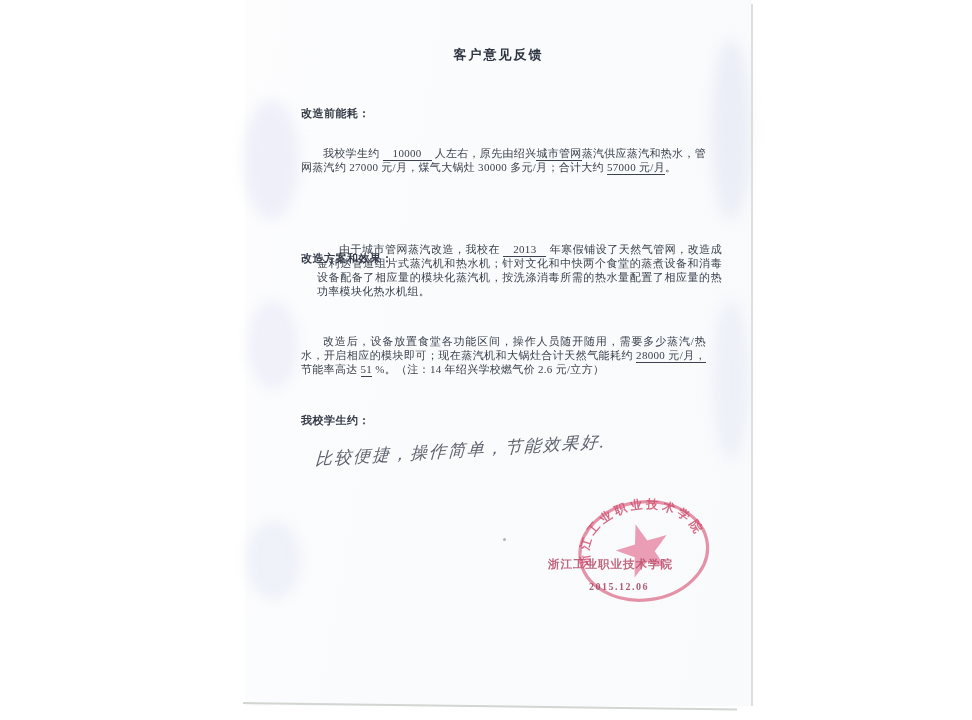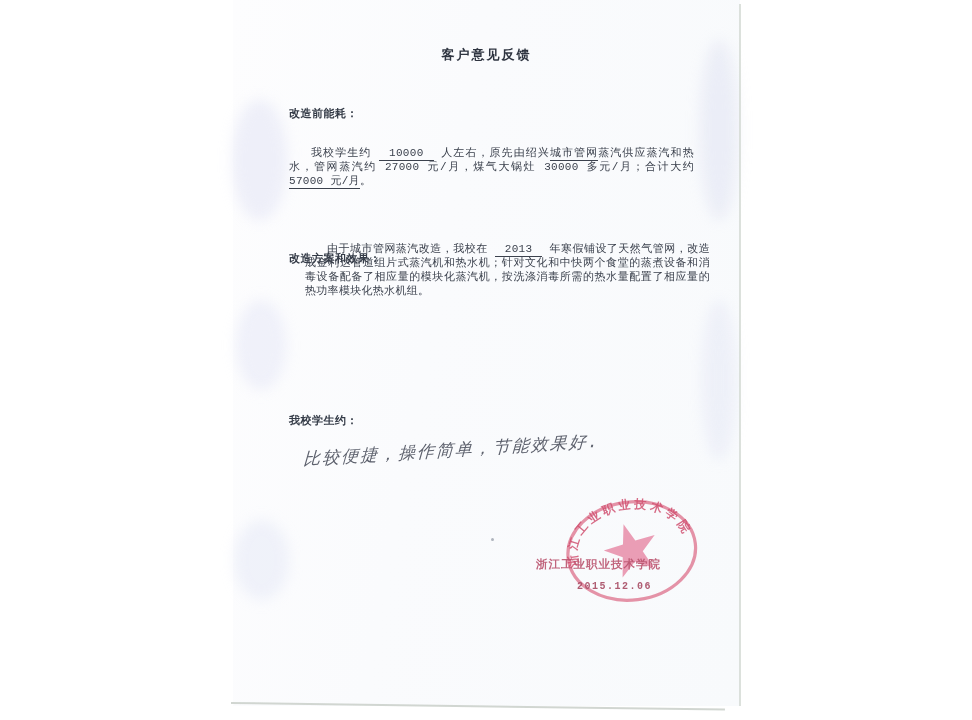--- a/index.html
+++ b/index.html
@@ -2,21 +2,21 @@
 <html><head>
 <meta charset="utf-8">
 <style>
   html,body{margin:0;padding:0;}
   body{
     width:972px;height:720px;
     background:#ffffff;
     font-family:"Liberation Serif","DejaVu Serif",serif;
     position:relative;overflow:hidden;
   }
-  .page{position:absolute;left:0;top:0;width:844px;height:720px;font-family:Liberation Mono, monospace;}
+  .page{position:absolute;left:12px;top:0;width:844px;height:720px;}
   
   .paper{
     position:absolute;left:233px;top:0;width:507px;height:706px;
     background:linear-gradient(100deg,#fdfdfe 0%,#fafbfd 40%,#f8fafc 100%);
   }
   .paper-right-edge{
     position:absolute;left:739px;top:4px;width:2px;height:702px;
     background:#d3d9d3;opacity:.8;
   }
   .paper-bottom-edge{
@@ -84,20 +84,21 @@
   <div class="paper-bottom-edge"></div>
   <div class="speck"></div>
 
   <div class="doc-title">客户意见反馈</div>
 
   <div class="heading h1">改造前能耗：</div>
   <p class="para p1"><span class="">我校学生约 </span><span class="u pad">10000</span><span class=""> 人左右，原先由绍兴</span><span class="u">城市管网</span><span class="">蒸汽供应蒸汽和热水，管网蒸汽约 27000 元/月，煤气大锅灶 30000 多元/月；合计大约 </span><span class="u">57000 元/月</span><span class="">。</span></p>
 
   <div class="heading h2">改造方案和效果：</div>
   <p class="para p2"><span class="">由于城市管网蒸汽改造，我校在 </span><span class="u pad">2013</span><span class=""> 年寒假铺设了天然气管网，改造成金利达管道组片式蒸汽机和热水机；针对文化和中快两个食堂的蒸煮设备和消毒设备配备了相应量的模块化蒸汽机，按洗涤消毒所需的热水量配置了相应量的热功率模块化热水机组。</span></p>
+  <p class="para p3"><span class="">改造后，设备放置食堂各功能区间，操作人员随开随用，需要多少蒸汽/热水，开启相应的模块即可；现在蒸汽机和大锅灶合计天然气能耗约 </span><span class="u">28000 元/月，</span><span class="">节能率高达 </span><span class="u">51</span><span class=""> %。（注：14 年绍兴学校燃气价 2.6 元/立方）</span></p>
 
   <div class="heading h3">我校学生约：</div>
 
   <div class="handwriting">比较便捷，操作简单，节能效果好.</div>
 
   <svg class="stamp-svg" width="170" height="140" viewBox="0 0 170 140">
     <defs>
       <path id="arcPath" d="M 31.9,78.4 A 55,42 0 1 1 138.1,78.4" fill="none"></path>
     </defs>
     <ellipse cx="85" cy="68" rx="64" ry="49" fill="none" stroke="rgba(217,90,122,0.65)" stroke-width="3.2"></ellipse>

